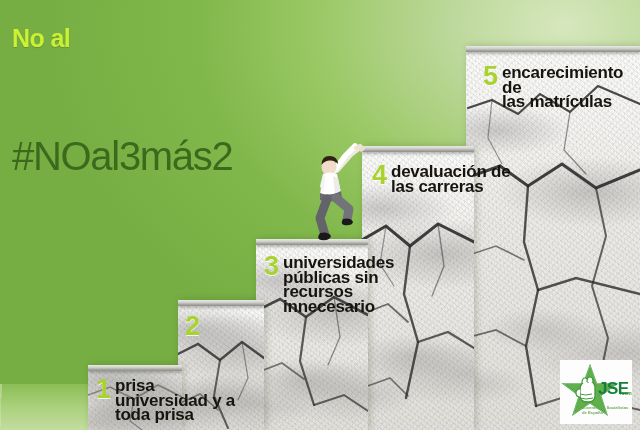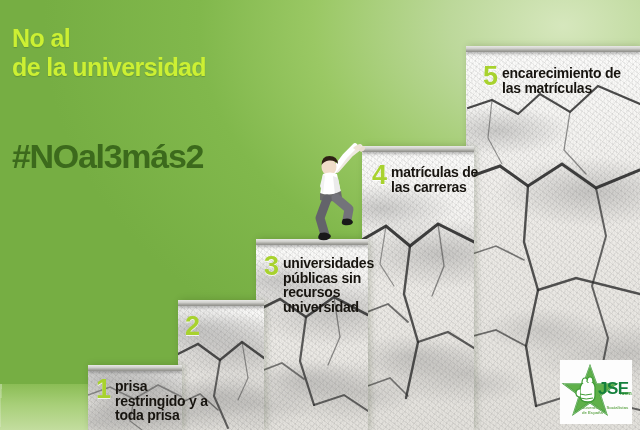--- a/index.html
+++ b/index.html
@@ -27,21 +27,21 @@
   
   .headline{
     position:absolute;left:12px;top:24px;width:300px;
     color:#ccf033;
     font-weight:bold;font-size:25px;line-height:29px;
     letter-spacing:-0.6px;
     text-shadow:0 1px 1px rgba(40,70,15,.25);
   }
   .hashtag{
     position:absolute;left:12px;top:137px;
-    color:#3c6a1c;font-weight:bold;font-size:34px;line-height:38px;
+    color:#3c6a1c;font-weight:normal;font-size:40px;line-height:38px;
     letter-spacing:-1.3px;
   }
   
   .step{
     position:absolute;
     background:#f3f2f0;
     overflow:hidden;
     box-shadow:2px 0 7px rgba(30,50,10,.22);
   }
   
@@ -66,21 +66,21 @@
     background:linear-gradient(180deg,#e9e9e7 0%,#cfcfcb 42%,#a9a9a4 72%,#8e8e89 100%);
     box-shadow:0 2px 3px rgba(40,40,40,.30);
   }
   .lbl{position:absolute;display:flex;align-items:flex-start;gap:5px;}
   .num{
     color:#a8d22e;font-weight:bold;font-size:27px;line-height:25px;
     letter-spacing:-1px;
     text-shadow:0 1px 0 rgba(255,255,255,.8);
   }
   .txt{
-    color:#17140f;font-weight:bold;font-size:14px;line-height:14.5px;
+    color:#17140f;font-weight:bold;font-size:17px;line-height:14.5px;
     letter-spacing:-0.25px;padding-top:2px;
   }
   
   #climber{position:absolute;left:303px;top:140px;width:62px;height:105px;}
   
   #logo{
     position:absolute;right:8px;bottom:6px;width:72px;height:64px;
     background:#fdfdfd;
   }
   #logo .jse{
@@ -99,21 +99,20 @@
 </style>
 </head>
 <body>
 
 <div id="poster">
 
   <div class="floor"></div>
 
   <div class="headline">
     <div>No  al</div>
-    <div>de la universidad</div>
   </div>
 
   <div class="hashtag">#NOal3más2</div>
 
   <div class="step" style="left:466px;top:46px;width:174px;height:384px;">
     <div class="tex"></div>
     <svg class="cracks" viewBox="0 0 174 384" preserveAspectRatio="none">
       <g fill="none" stroke="#2b2b2b" stroke-linecap="round">
         <path d="M2 62 L26 54 L52 68 L74 48 L104 66 L132 40 L174 58" stroke-width="2.2" opacity=".85"></path>
         <path d="M0 132 L34 120 L62 140 L96 118 L130 142 L174 124" stroke-width="3" opacity=".9"></path>
@@ -148,21 +147,21 @@
         <path d="M0 242 L28 232 L46 250" stroke-width="1.6" opacity=".6"></path>
         <path d="M76 78 L82 120 L70 150" stroke-width="1.4" opacity=".5"></path>
         <path d="M24 80 L18 118 L32 140" stroke-width="1.2" opacity=".45"></path>
       </g>
     </svg>
     <div class="cap"></div>
   </div>
   <div class="lbl" style="left:372px;top:163px;width:140px;">
     <span class="num">4</span>
     <span class="txt">
-      <span>matrículas de</span><br>
+      <span>devaluación de</span><br>
       <span>las carreras</span>
     </span>
   </div>
 
   <div class="step" style="left:256px;top:239px;width:112px;height:191px;">
     <div class="tex"></div>
     <svg class="cracks" viewBox="0 0 112 191" preserveAspectRatio="none">
       <g fill="none" stroke="#2b2b2b" stroke-linecap="round">
         <path d="M0 72 L24 60 L50 78 L78 58 L112 76" stroke-width="2.6" opacity=".85"></path>
         <path d="M50 78 L44 122 L58 166" stroke-width="2.2" opacity=".75"></path>
@@ -171,21 +170,21 @@
         <path d="M78 58 L84 98 L72 126" stroke-width="1.3" opacity=".5"></path>
       </g>
     </svg>
     <div class="cap"></div>
   </div>
   <div class="lbl" style="left:264px;top:254px;width:150px;">
     <span class="num">3</span>
     <span class="txt">
       <span>universidades</span><br>
       <span>públicas sin recursos</span><br>
-      <span>universidad</span>
+      <span>innecesario</span>
     </span>
   </div>
 
   <div class="step" style="left:178px;top:300px;width:86px;height:130px;">
     <div class="tex"></div>
     <svg class="cracks" viewBox="0 0 86 130" preserveAspectRatio="none">
       <g fill="none" stroke="#2b2b2b" stroke-linecap="round">
         <path d="M0 54 L20 44 L42 60 L64 42 L86 58" stroke-width="2.4" opacity=".82"></path>
         <path d="M42 60 L36 96 L50 128" stroke-width="2" opacity=".7"></path>
         <path d="M0 104 L22 94 L40 110" stroke-width="1.5" opacity=".55"></path>
@@ -205,21 +204,21 @@
         <path d="M0 30 L22 22 L46 34 L70 20 L94 32" stroke-width="1.6" opacity=".45"></path>
         <path d="M46 34 L42 56 L54 65" stroke-width="1.3" opacity=".4"></path>
       </g>
     </svg>
     <div class="cap"></div>
   </div>
   <div class="lbl" style="left:96px;top:377px;width:160px;">
     <span class="num">1</span>
     <span class="txt">
       <span>prisa</span><br>
-      <span>restringido y a</span><br>
+      <span>universidad y a</span><br>
       <span>toda prisa</span>
     </span>
   </div>
 
   <svg id="climber" viewBox="0 0 62 105">
 
     <path d="M34 30 L48 14 L57 7" stroke="#efe9e2" stroke-width="5.5" fill="none" stroke-linecap="round"></path>
     <path d="M55 9 q5 -4 7 -2 q1 3 -4 5 z" fill="#e9ddd0"></path>
 
     <path d="M30 32 L42 16 L52 6" stroke="#ffffff" stroke-width="5.5" fill="none" stroke-linecap="round"></path>

